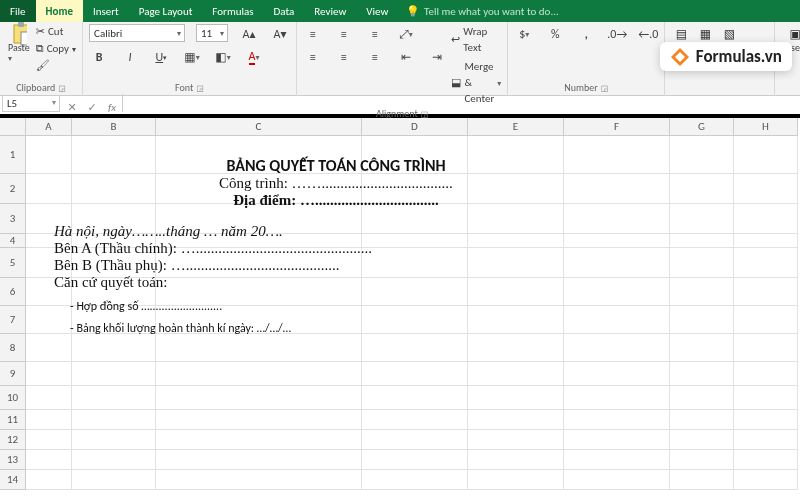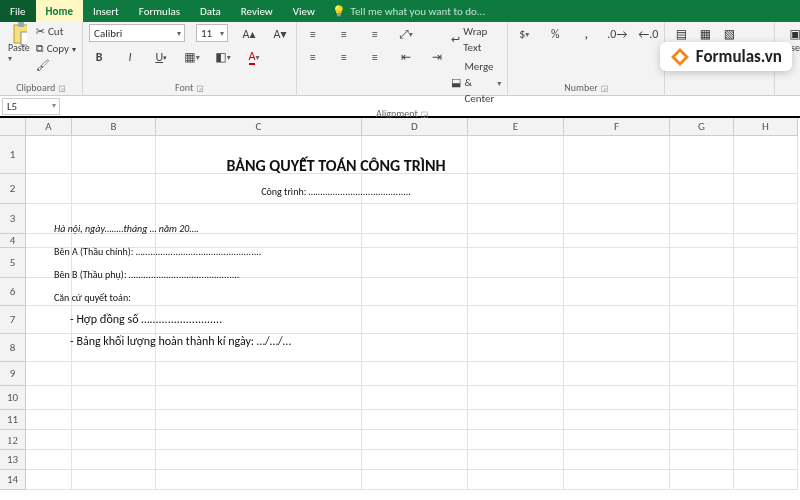--- a/index.html
+++ b/index.html
@@ -19,53 +19,54 @@
   .vbtn span.lbl { font-size:10px; color:#444; line-height:1; }
   .hbtn { display:flex; align-items:center; gap:3px; font-size:11px; color:#444; cursor:pointer; line-height:16px; }
   .col { display:flex; flex-direction:column; gap:1px; }
   .sel { border:1px solid #bbb; background:#fff; font-size:11px; padding:1px 14px 1px 4px; height:18px; display:flex; align-items:center; position:relative; min-width:56px; }
   .sel::after { content:"▾"; position:absolute; right:3px; font-size:8px; color:#666; }
   .sqbtn { border:1px solid transparent; width:20px; height:20px; display:flex; align-items:center; justify-content:center; font-size:12px; color:#444; cursor:pointer;}
   .row { display:flex; gap:11px; }
   .dd::after { content:" ▾"; font-size:8px; color:#666; }
   .watermark { position:absolute; right:8px; top:42px; background:#fff; padding:4px 10px; border-radius:6px; box-shadow:0 2px 8px rgba(0,0,0,0.2); font-size:17px; font-weight:600; color:#222; display:flex; align-items:center; gap:6px; }
   .wm-ico svg{display:block;}
-  .namebox-row { display:flex; align-items:flex-start; height:22px; border-bottom:2px solid #000000; background:#fff;flex-direction:column; }
+  .namebox-row { display:flex; align-items:flex-end; height:22px; border-bottom:4px solid #000000; background:#fff; }
   .namebox { width:58px; border:1px solid #ccc; margin:2px; padding:1px 16px 1px 4px; font-size:11px; position:relative; }
   .namebox::after { content:"▾"; position:absolute; right:3px; font-size:8px; color:#888; }
   .fx-cancel,.fx-check,.fx-fx{ width:20px; text-align:center; color:#888; font-size:11px;}
   .fx-fx{font-style:italic;}
   .formula { flex:1; border-left:1px solid #ccc; height:18px; margin:2px 2px 2px 0; padding:0 4px; font-size:11px; }
   .sheet { display:flex; height:calc(500px - 22px - 74px - 22px); }
   .corner { width:26px; height:18px; background:#f3f3f3; border-right:1px solid #ccc; border-bottom:1px solid #ccc; }
   .colheads { display:flex; }
   .colhead { background:#f3f3f3; border-right:1px solid #ccc; border-bottom:1px solid #ccc; height:18px; font-size:11px; color:#555; display:flex; align-items:center; justify-content:center; }
   .rowhead { width:26px; background:#f3f3f3; border-right:1px solid #ccc; border-bottom:1px solid #ccc; font-size:11px; color:#555; display:flex; align-items:center; justify-content:center; }
   .gridwrap { display:flex; flex-direction:column; }
   .gridhead { display:flex; }
   .gridbody { display:flex; }
   .rows { display:flex; flex-direction:column; }
   .cells { position:relative; }
   .cellgrid { display:grid; }
   .cell { border-right:1px solid #e2e2e2; border-bottom:1px solid #e2e2e2; }
   .content-overlay { position:absolute; left:0; top:16px; font-family:"Times New Roman",serif; color:#111;}
   .doc-title { font-weight:bold; font-size:16px; text-align:center; width:620px; margin-top:4px;}
-  .doc-line { font-size:10px; width:620px; text-align:left; padding-left:28px; margin-top:10px;}
+  .doc-line { font-size:15px; width:620px; text-align:left; padding-left:28px; font-family:Liberation Serif, serif;}
   .doc-line.center { text-align:center; padding-left:0;}
   .doc-line.bold { font-weight:bold;}
   .doc-line.italic { font-style:italic;}
   .doc-sub { font-size:12px; padding-left:44px; margin-top:8px;}
 </style>
 </head>
 <body>
 
 <div class="titlebar">
   <div class="tab file">File</div>
   <div class="tab active">Home</div>
   <div class="tab">Insert</div>
+  <div class="tab">Page Layout</div>
   <div class="tab">Formulas</div>
   <div class="tab">Data</div>
   <div class="tab">Review</div>
   <div class="tab">View</div>
   <div class="tell">
     <span>💡</span>
     <span>Tell me what you want to do...</span>
   </div>
 </div>
 
@@ -261,21 +262,21 @@
           <div class="rowhead" style="height: 30px;">2</div>
           <div class="rowhead" style="height: 30px;">3</div>
           <div class="rowhead" style="height: 14px;">4</div>
           <div class="rowhead" style="height: 30px;">5</div>
           <div class="rowhead" style="height: 28px;">6</div>
           <div class="rowhead" style="height: 28px;">7</div>
           <div class="rowhead" style="height: 28px;">8</div>
           <div class="rowhead" style="height: 24px;">9</div>
           <div class="rowhead" style="height: 24px;">10</div>
           <div class="rowhead" style="height: 20px;">11</div>
-          <div class="rowhead" style="height: 20px; font-family: Liberation Serif, serif;">12</div>
+          <div class="rowhead" style="height: 20px;">12</div>
           <div class="rowhead" style="height: 20px;">13</div>
           <div class="rowhead" style="height: 20px;">14</div>
         </div>
       <div class="cells">
         <div class="cellgrid" id="cellgrid" style="grid-template-columns: 46px 84px 206px 106px 96px 106px 64px 64px; grid-template-rows: 38px 30px 30px 14px 30px 28px 28px 28px 24px 24px 20px 20px 20px 20px;">
             <div class="cell"></div>
             <div class="cell"></div>
             <div class="cell"></div>
             <div class="cell"></div>
             <div class="cell"></div>
@@ -383,20 +384,21 @@
             <div class="cell"></div>
             <div class="cell"></div>
             <div class="cell"></div>
             <div class="cell"></div>
             <div class="cell"></div>
             <div class="cell"></div>
           </div>
         <div class="content-overlay" id="overlay">
           <div class="doc-title">BẢNG QUYẾT TOÁN CÔNG TRÌNH</div>
           <div class="doc-line center">Công trình: ……...................................</div>
+          <div class="doc-line center bold">Địa điểm: ….................................</div>
           <div style="height:14px"></div>
           <div class="doc-line italic">Hà nội, ngày……..tháng … năm 20….</div>
           <div class="doc-line">Bên A (Thầu chính): …...............................................</div>
           <div class="doc-line">Bên B (Thầu phụ):   ….........................................</div>
           <div class="doc-line">Căn cứ quyết toán:</div>
           <div class="doc-sub"> - Hợp đồng số        …........................</div>
           <div class="doc-sub"> - Bảng khối lượng hoàn thành kí ngày: …/…/…</div>
         </div>
       </div>
     </div>

